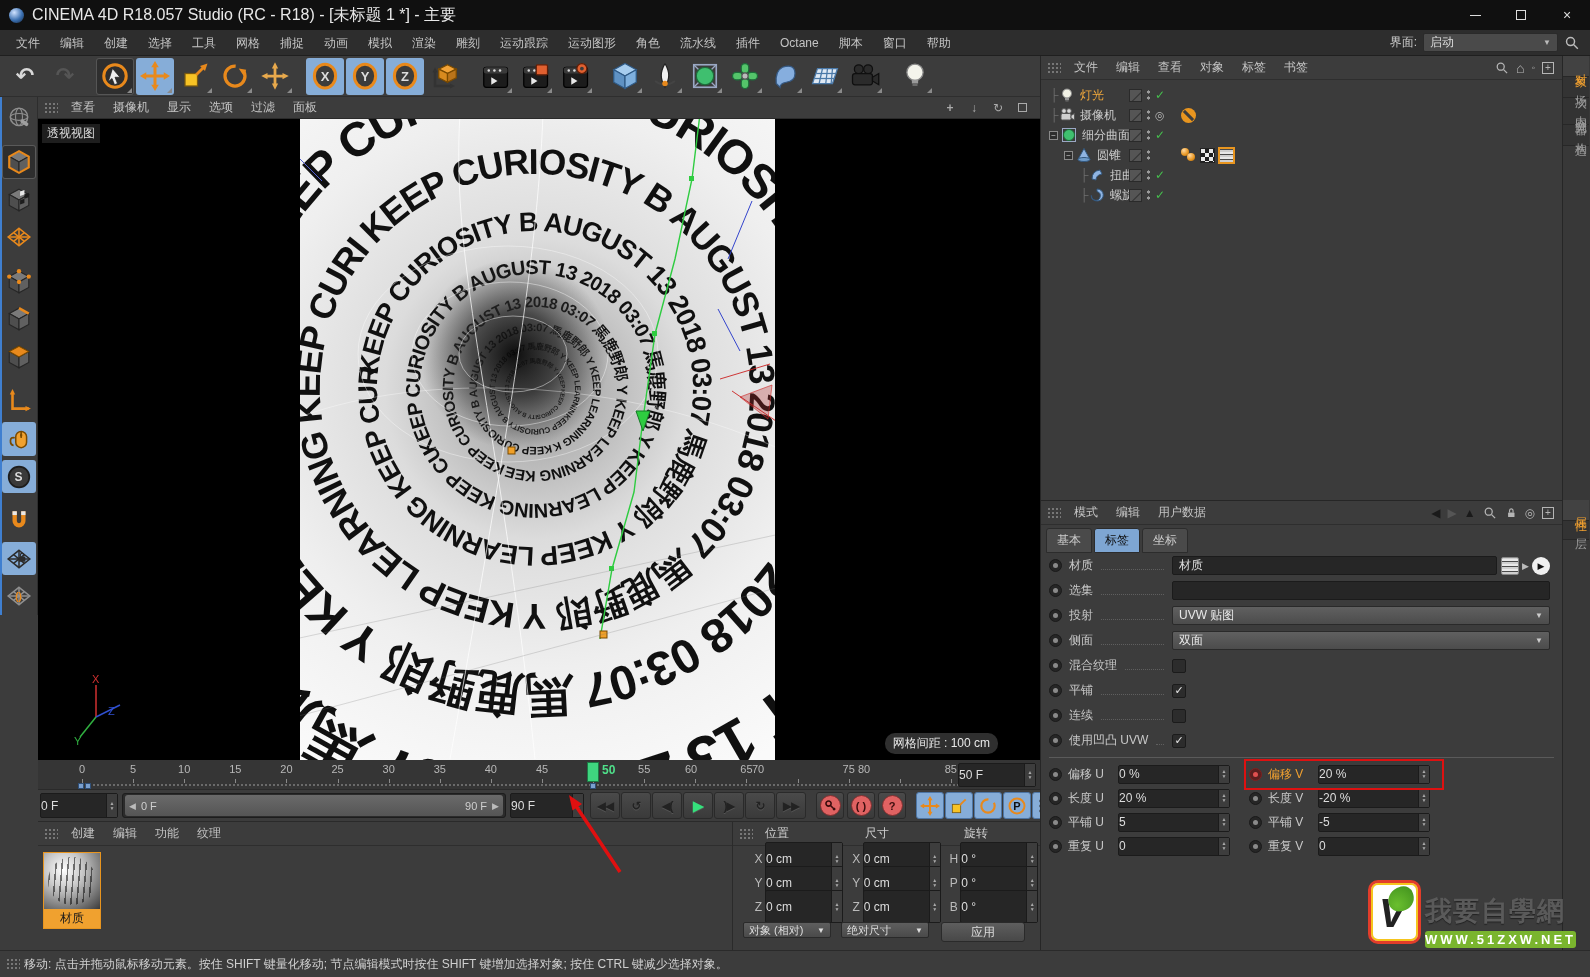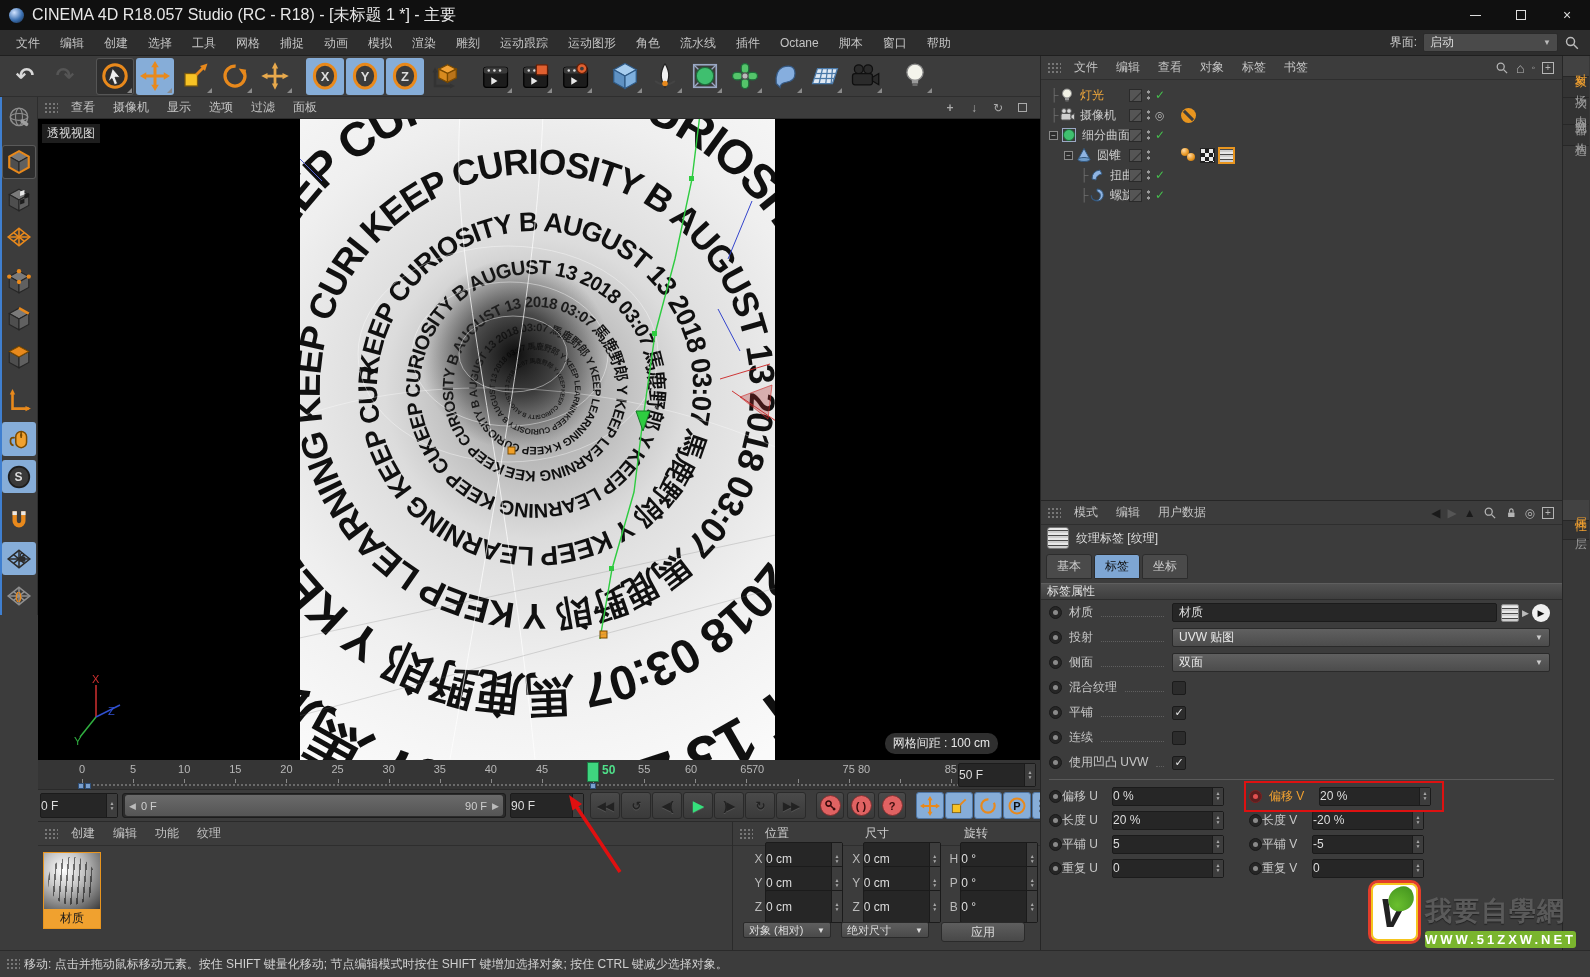--- a/index.html
+++ b/index.html
@@ -156,21 +156,21 @@
 .aselect{flex:1;height:19px;background:linear-gradient(#606060,#4c4c4c);border:1px solid #2a2a2a;border-radius:2px;display:flex;align-items:center;padding:0 6px;color:#e8e8e8}
 .aselect .dd{margin-left:auto;font-size:8px;color:#ccc}
 .acheck{width:14px;height:14px;background:#2c2c2c;border:1px solid #1b1b1b;border-radius:2px;display:flex;align-items:center;justify-content:center;color:#e8e8e8;font-size:11px;font-weight:bold}
 .fextras{display:flex;align-items:center;gap:3px;margin-left:4px}
 .fthumb{width:18px;height:18px;border:1px solid #888;border-radius:2px;background:repeating-linear-gradient(0deg,#cfcfcf 0 2px,#4a4a4a 2px 3px,#e8e8e8 3px 5px)}
 .fmini{color:#bbb;font-size:9px}
 .fcursor{width:18px;height:18px;border-radius:50%;background:#f0f0f0;display:flex;align-items:center;justify-content:center;color:#111;font-size:9px}
 #uv-sep{border-top:1px solid #5a5a5a;margin:4px 8px}
 .uvrow{display:flex;align-items:center;height:24px;padding-left:8px}
 .uvcell{display:flex;align-items:center;width:200px;position:relative}
-.uvcell .uvlabel{width:50px;white-space:nowrap}
+.uvcell .uvlabel{margin-left:6px;width:50px;white-space:nowrap}
 .uvnum{width:112px;height:19px}
 .redbox{position:absolute;left:-5px;top:-6px;width:200px;height:31px;border:2px solid #dd1111;pointer-events:none;z-index:5}
 
 #right-strip{position:absolute;left:1562px;top:56px;width:28px;height:894px;background:#383838;border-left:1px solid #262626}
 .vtab{writing-mode:vertical-rl;text-orientation:upright;padding:8px 0;width:26px;text-align:center;color:#9a9a9a;background:#333;border-bottom:1px solid #272727;letter-spacing:2px;font-size:12px}
 .vtab.active{color:#f0a030;background:#424242}
 #vtabs-bottom{position:absolute;top:444px;left:0;width:28px}
 
 #statusbar{position:absolute;left:0;top:950px;width:1590px;height:27px;background:#3c3c3c;border-top:1px solid #2a2a2a;display:flex;align-items:center}
 #status-text{color:#cfcfcf;white-space:nowrap}
@@ -1059,50 +1059,55 @@
         <svg viewBox="0 0 22 22">
             <use href="#magsym"></use>
           </svg>
         <svg viewBox="0 0 24 24" width="14" height="14">
             <use href="#locksym"></use>
           </svg>
         <span>◎</span>
         <span class="plusbox">+</span>
       </div>
     </div>
-    <div id="am-title">
-      <div id="am-thumb"></div>
-      <span style="color:#ddd">纹理标签 [纹理]</span>
-    </div>
     <div id="am-tabs">
         <div class="atab">基本</div>
         <div class="atab active">标签</div>
         <div class="atab">坐标</div>
       </div>
-    <div id="am-section">标签属性</div>
     <div id="am-rows">
         <div class="arow">
           <span class="radio">
             <i></i>
           </span>
           <span class="alabel">材质</span>
           <span class="leader"></span>
           <div class="ctrlzone">
             <div class="afield">材质</div>
             <div class="fextras">
               <span class="fthumb"></span>
               <span class="fmini">▶</span>
               <span class="fcursor">▶</span>
             </div>
           </div>
         </div>
         <div class="arow">
           <span class="radio">
             <i></i>
           </span>
+          <span class="alabel">选集</span>
+          <span class="leader"></span>
+          <div class="ctrlzone">
+            <div class="afield"></div>
+          </div>
+        </div>
+        <div class="arow">
+          <span class="radio">
+            <i></i>
+          </span>
           <span class="alabel">投射</span>
           <span class="leader"></span>
           <div class="ctrlzone">
             <div class="aselect">
               <span>UVW 贴图</span>
               <span class="dd">▼</span>
             </div>
           </div>
         </div>
         <div class="arow">

